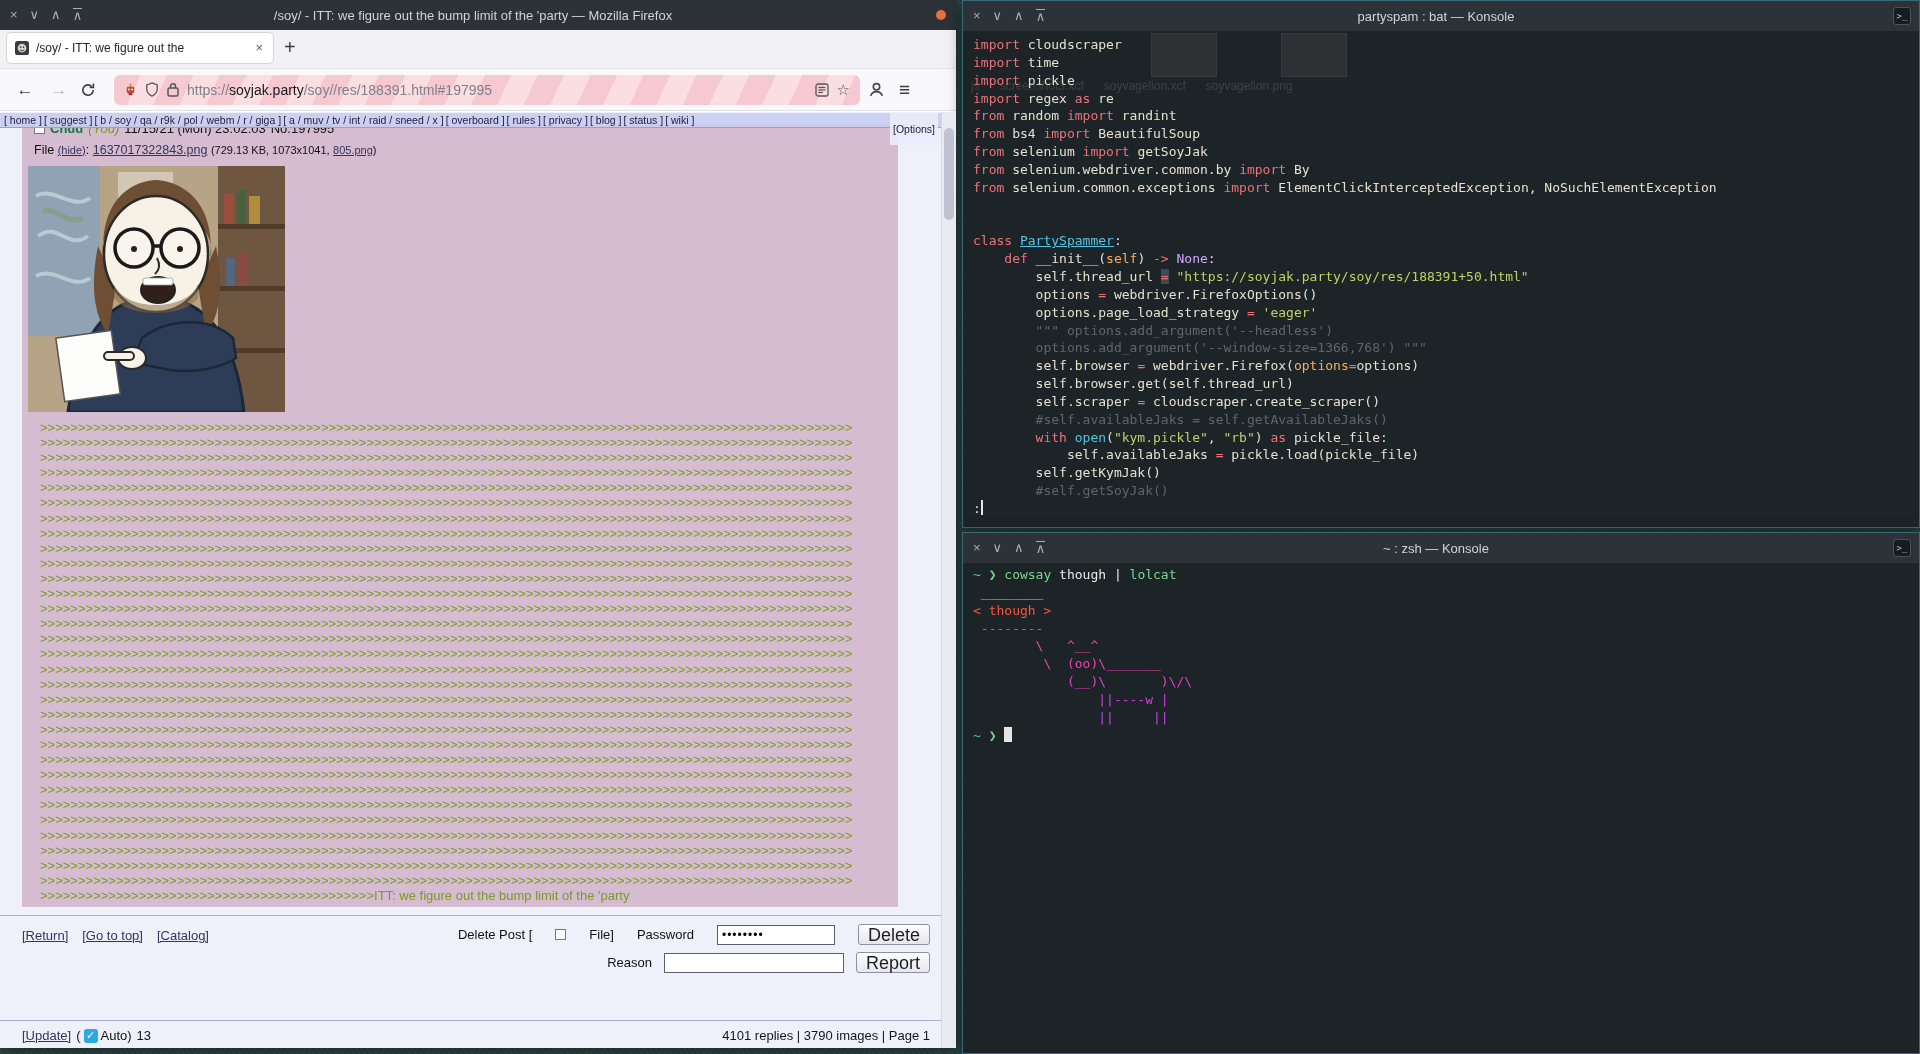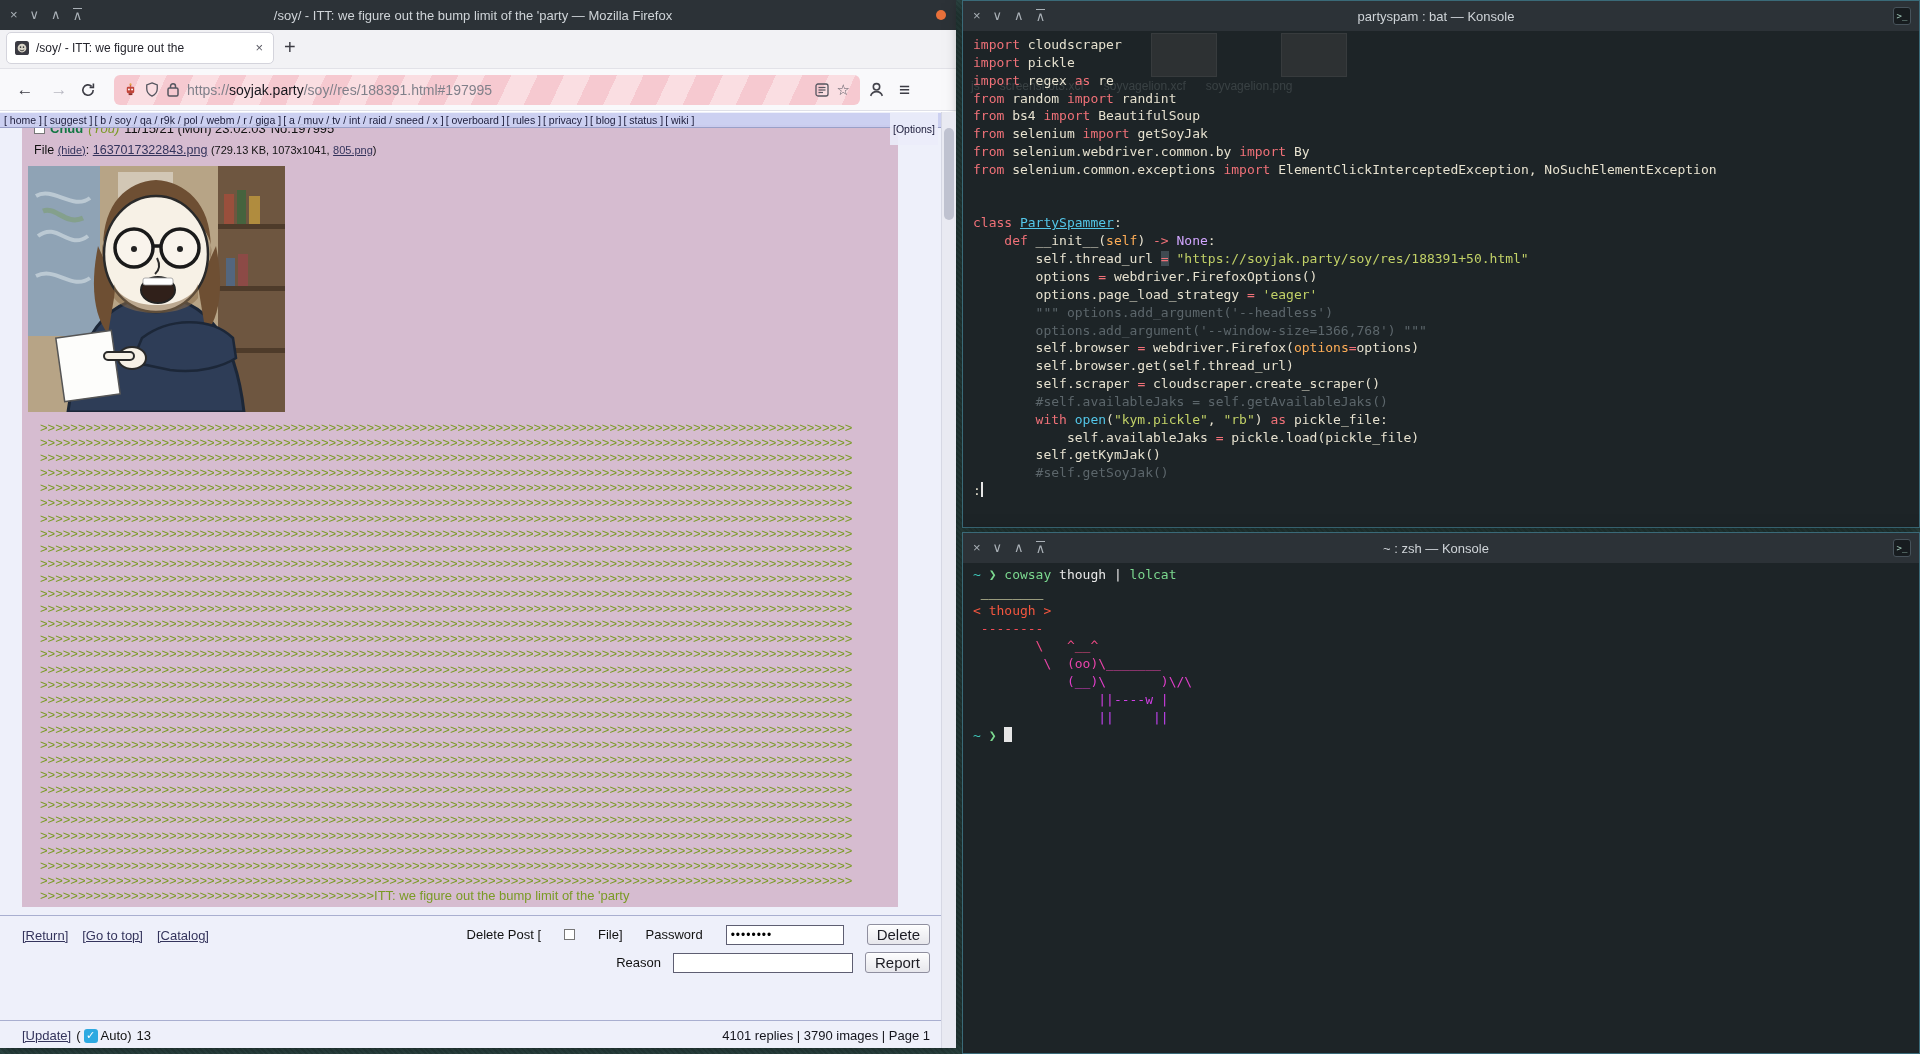--- a/index.html
+++ b/index.html
@@ -65,21 +65,21 @@
   .hr{position:absolute;left:0;right:0;height:1px;background:#a9afd0}
   .hr1{top:803px}.hr2{top:908px}
   .blinks{position:absolute;left:22px;top:816px;font-size:13px;display:flex;gap:14px}
   .blinks span{color:var(--link);text-decoration:underline;cursor:pointer}
   .delrow{position:absolute;right:26px;top:812px;display:flex;align-items:center;gap:23px;font-size:13px;color:#111}
   .rearow{position:absolute;right:26px;top:840px;display:flex;align-items:center;gap:12px;font-size:13px;color:#111}
   .tin{height:20px;border:1px solid #5e5e72;background:#fff;font-size:12px;padding:0 4px;
     font-family:"Liberation Sans",sans-serif}
   .pwin{width:118px;letter-spacing:1px}
   .rein{width:180px}
-  .btn{height:21px;padding:0 9px;font-size:15px;color:#1c1c24;background:linear-gradient(#fdfdfe,#e7e7ec);
+  .btn{height:21px;padding:0 9px;font-size:18px;color:#1c1c24;background:linear-gradient(#fdfdfe,#e7e7ec);
     border:1px solid #8f8f9f;border-radius:3px;box-shadow:0 1px 0 rgba(255,255,255,.8) inset;cursor:pointer;
     font-family:"Liberation Sans",sans-serif}
   .pfoot{position:absolute;left:22px;right:26px;top:916px;display:flex;align-items:center;font-size:13px;color:#111}
   .pfoot .upd{color:var(--link);text-decoration:underline;cursor:pointer}
   .autocb{display:inline-flex;width:14px;height:14px;background:var(--accent);border-radius:3px;color:#fff;
     font-size:11px;align-items:center;justify-content:center;margin:0 3px;vertical-align:-2px;cursor:pointer}
   .pfoot .stats{margin-left:auto;color:#15151d}
   .pagescroll{position:absolute;right:0;top:0;width:15px;height:100%;background:#e9eaf2;border-left:1px solid #d6d8e4;z-index:8}
   .pagescroll .thumb{position:absolute;left:2px;top:16px;width:10px;height:92px;background:#bfc2d0;border-radius:6px}
   
@@ -346,20 +346,21 @@
       </div>
       <span class="title">partyspam : bat — Konsole</span>
       <span class="appicon">&gt;_</span>
     </div>
     <div class="kcontent">
       <div class="ghost ghost-thumb" style="left:188px;top:2px;width:66px;height:44px"></div>
       <div class="ghost ghost-thumb" style="left:318px;top:2px;width:66px;height:44px"></div>
       <div class="ghost ghost-text" style="left:8px;top:48px">js      screenshot3.xcf      soyvagelion.xcf      soyvagelion.png</div>
       <div>
           <div class="tl"><span class="tok k">import</span><span class="tok p"> cloudscraper</span></div>
+          <div class="tl"><span class="tok k">import</span><span class="tok p"> time</span></div>
           <div class="tl"><span class="tok k">import</span><span class="tok p"> pickle</span></div>
           <div class="tl"><span class="tok k">import</span><span class="tok p"> regex </span><span class="tok k">as</span><span class="tok p"> re</span></div>
           <div class="tl"><span class="tok k">from</span><span class="tok p"> random </span><span class="tok k">import</span><span class="tok p"> randint</span></div>
           <div class="tl"><span class="tok k">from</span><span class="tok p"> bs4 </span><span class="tok k">import</span><span class="tok p"> BeautifulSoup</span></div>
           <div class="tl"><span class="tok k">from</span><span class="tok p"> selenium </span><span class="tok k">import</span><span class="tok p"> getSoyJak</span></div>
           <div class="tl"><span class="tok k">from</span><span class="tok p"> selenium.webdriver.common.by </span><span class="tok k">import</span><span class="tok p"> By</span></div>
           <div class="tl"><span class="tok k">from</span><span class="tok p"> selenium.common.exceptions </span><span class="tok k">import</span><span class="tok p"> ElementClickInterceptedException, NoSuchElementException</span></div>
           <div class="tl">&nbsp;</div>
           <div class="tl">&nbsp;</div>
           <div class="tl"><span class="tok k">class</span><span class="tok p"> </span><span class="tok cyu">PartySpammer</span><span class="tok p">:</span></div>
@@ -389,21 +390,21 @@
         <span>∨</span>
         <span>∧</span>
         <span class="keepabove">∧</span>
       </div>
       <span class="title">~ : zsh — Konsole</span>
       <span class="appicon">&gt;_</span>
     </div>
     <div class="kcontent" style="padding-top:3px">
       <div>
           <div class="tl"><span class="tok tld">~</span><span class="tok w"> </span><span class="tok arr">❯</span><span class="tok w"> </span><span class="tok cmd">cowsay</span><span class="tok w"> though </span><span class="tok w">| </span><span class="tok cmd">lolcat</span></div>
-          <div class="tl"><span class="tok cow" style="color: #fef9c3;"> ________</span></div>
+          <div class="tl"><span class="tok cow" style="color: #7dd3fc;"> ________</span></div>
           <div class="tl"><span class="tok cow" style="color: rgb(244, 86, 63);">&lt; though &gt;</span></div>
           <div class="tl"><span class="tok cow" style="color: rgb(240, 75, 85);"> --------</span></div>
           <div class="tl"><span class="tok cow" style="color: rgb(239, 74, 134); margin-top: 40px;">        \   ^__^</span></div>
           <div class="tl"><span class="tok cow" style="color: rgb(234, 68, 171);">         \  (oo)\_______</span></div>
           <div class="tl"><span class="tok cow" style="color: rgb(226, 63, 203);">            (__)\       )\/\</span></div>
           <div class="tl"><span class="tok cow" style="color: rgb(208, 62, 228);">                ||----w |</span></div>
           <div class="tl"><span class="tok cow" style="color: rgb(195, 67, 242);">                ||     ||</span></div>
           <div class="tl"><span class="tok tld">~</span><span class="tok w"> </span><span class="tok arr">❯</span><span class="tok w"> </span><span class="tok cursor"></span></div>
         </div>
     </div>

